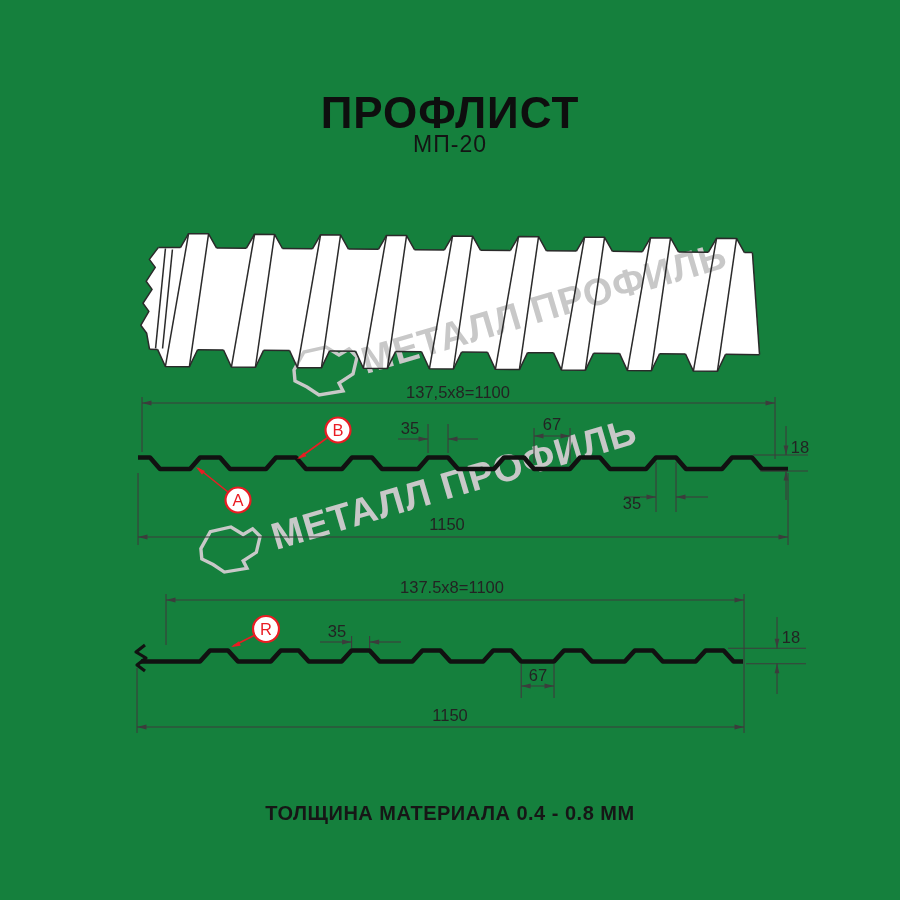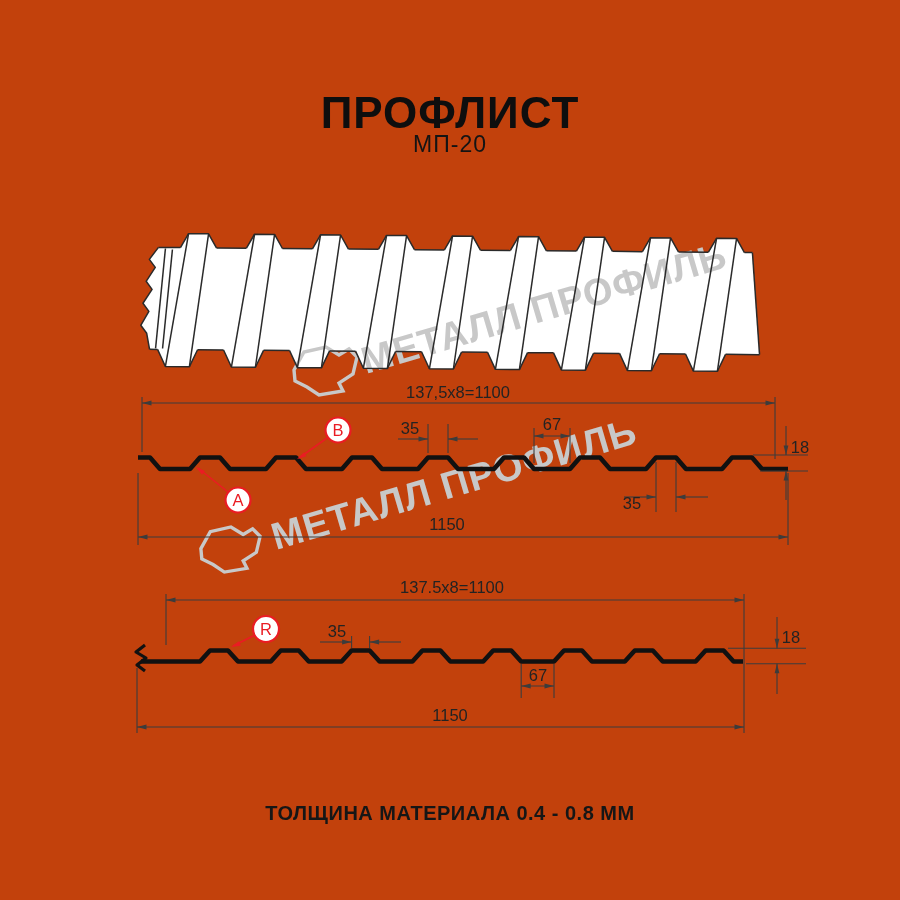--- a/index.html
+++ b/index.html
@@ -1,16 +1,16 @@
 <!DOCTYPE html>
 <html><head>
 <meta charset="utf-8">
 <style>
   html,body{margin:0;padding:0;background:#fff;}
-  .stage{width:900px;height:900px;position:relative;background:#c2410c;overflow:hidden;text-align:center;}
+  .stage{width:900px;height:900px;position:relative;background:#15803d;overflow:hidden;text-align:center;}
   svg{display:block;}
   text{font-family:"Liberation Sans","DejaVu Sans",sans-serif;}
   .title{font-size:44px;font-weight:bold;letter-spacing:1px;fill:#0e0e0e;}
   .subtitle{font-size:23px;font-weight:normal;letter-spacing:1px;fill:#141414;}
   .footer{font-size:20px;font-weight:bold;letter-spacing:.5px;fill:#161616;}
   .dimtxt{font-size:16.5px;fill:#232323;}
   .marker-letter{font-size:16.5px;fill:#ea1c23;}
   .wmtext{font-size:38px;font-weight:bold;letter-spacing:1px;fill:#c8c8c8;}
 </style>
 </head>

